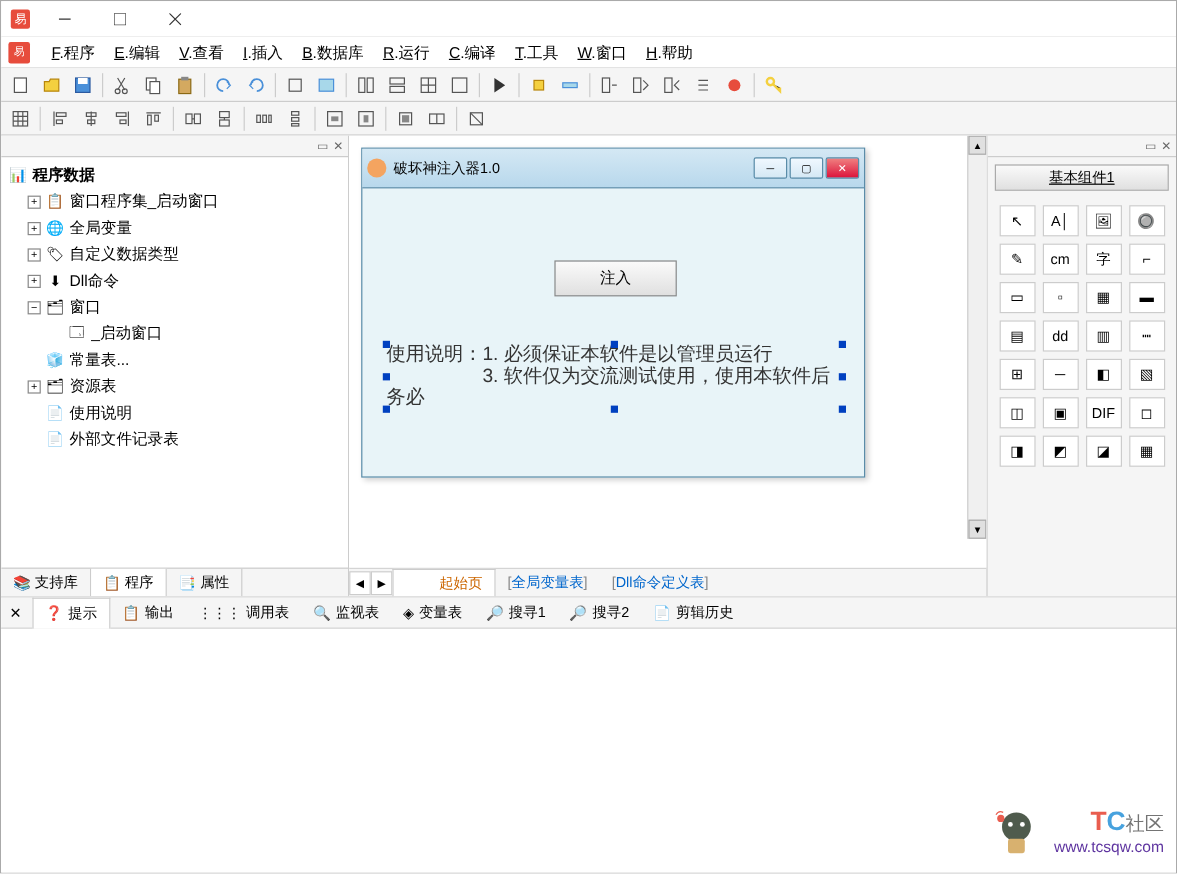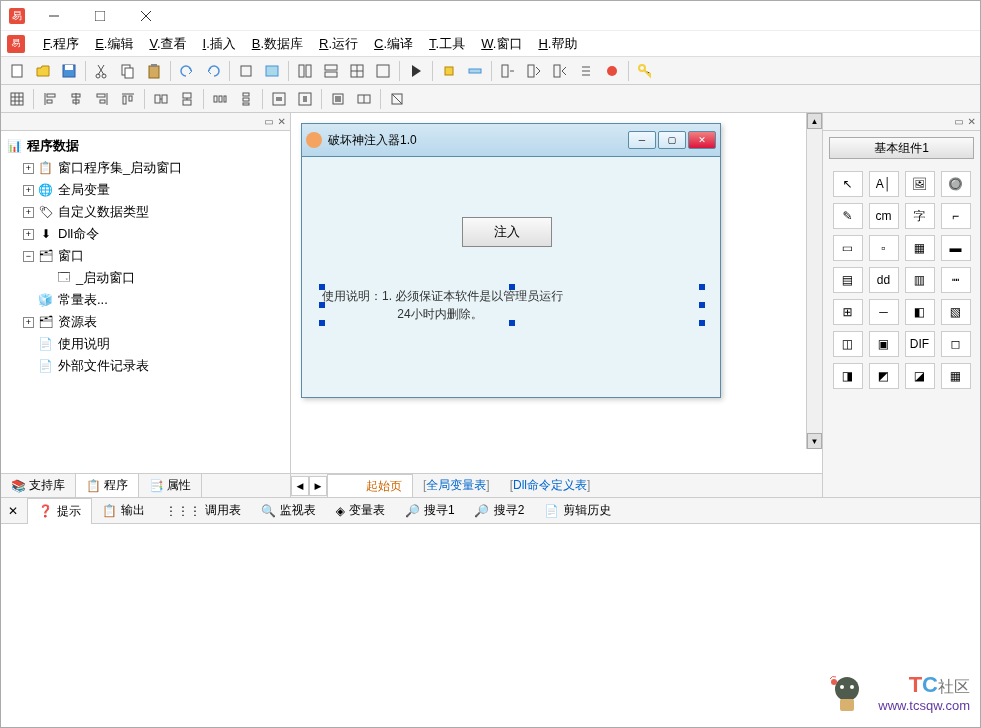--- a/index.html
+++ b/index.html
@@ -35,32 +35,32 @@
 .scrollbar-v .arrow { height: 16px; background: #e0e0e0; border: 1px solid #aaa; display: flex; align-items: center; justify-content: center; font-size: 8px; }
 .scrollbar-v .arrow.down { position: absolute; bottom: 0; left: 0; right: 0; }
 .form-window { width: 420px; background: #e8f4f8; border: 1px solid #5a8ca8; box-shadow: 2px 2px 5px rgba(0,0,0,0.2); }
 .form-titlebar { height: 28px; background: linear-gradient(#d4e8f4, #b8d8ec); display: flex; align-items: center; padding: 16px 4px; border-bottom: 1px solid #5a8ca8; }
 .form-title-icon { width: 16px; height: 16px; background: #f4a460; border-radius: 50%; margin-right: 6px; }
 .form-title { flex: 1; font-size: 12px; }
 .form-ctrl { display: flex; gap: 2px; }
 .form-ctrl-btn { width: 28px; height: 18px; border: 1px solid #5a8ca8; background: linear-gradient(#f0f8ff, #d4e8f4); border-radius: 2px; display: flex; align-items: center; justify-content: center; font-size: 9px; cursor: pointer; }
 .form-ctrl-btn.close { background: linear-gradient(#f08080, #dc143c); color: #fff; }
 .form-body { height: 240px; position: relative; background-image: radial-gradient(circle, #888 0.5px, transparent 0.5px); background-size: 10px 10px; background-position: 3px 3px; }
-.form-button { position: absolute; left: 160px; top: 60px; width: 90px; height: 30px; background: linear-gradient(#fafafa, #e0e0e0); border: 1px solid #888; display: flex; align-items: center; justify-content: center; font-size: 13px; }
-.form-label { position: absolute; left: 20px; top: 130px; width: 380px; font-size: 12px; line-height: 18px; color: #333; }
+.form-button { position: absolute; left: 160px; top: 60px; width: 102px; height: 30px; background: linear-gradient(#fafafa, #e0e0e0); border: 1px solid #888; display: flex; align-items: center; justify-content: center; font-size: 13px; }
+.form-label { position: absolute; left: 20px; top: 130px; width: 380px; font-size: 16px; line-height: 18px; color: #333; }
 .sel-handle { position: absolute; width: 6px; height: 6px; background: #0040c0; }
 .center-tabs { height: 24px; border-top: 1px solid #ccc; display: flex; background: #f5f5f5; align-items: center; }
 .nav-btns { display: flex; }
 .nav-btn { width: 18px; height: 20px; border: 1px solid #ccc; background: #fff; display: flex; align-items: center; justify-content: center; font-size: 9px; cursor: pointer; }
 .ctab { padding: 3px 10px; cursor: pointer; font-size: 12px; color: #0066cc; }
 .ctab.active { color: #cc6600; background: #fff; border: 1px solid #ccc; border-bottom: none; padding-left: 38px; }
 .ctab.bracket::before { content: "["; color: #888; }
 .ctab.bracket::after { content: "]"; color: #888; }
 .right-panel { width: 158px; background: #f5f5f5; border-left: 1px solid #ccc; display: flex; flex-direction: column; }
-.right-header { height: 22px; background: linear-gradient(#fafafa, #e0e0e0); border: 1px solid #aaa; margin: 6px; display: flex; align-items: center; justify-content: center; font-size: 12px; }
+.right-header { height: 22px; background: linear-gradient(#fafafa, #e0e0e0); border: 1px solid #aaa; margin: 6px; display: flex; align-items: center; justify-content: center; font-size: 12px; text-decoration: underline; }
 .component-grid { flex: 1; padding: 6px; display: grid; grid-template-columns: repeat(4, 30px); gap: 6px; align-content: start; justify-content: center; }
 .comp-btn { width: 30px; height: 26px; background: #fff; border: 1px solid #ccc; display: flex; align-items: center; justify-content: center; cursor: pointer; font-size: 12px; }
 .bottom-panel { height: 230px; border-top: 1px solid #ccc; display: flex; flex-direction: column; background: #fff; }
 .bottom-panel-tabs { height: 26px; background: #f5f5f5; border-bottom: 1px solid #ccc; display: flex; align-items: center; padding: 0 4px; }
 .bp-close { width: 16px; height: 16px; cursor: pointer; display: flex; align-items: center; justify-content: center; margin-right: 6px; }
 .bptab { padding: 4px 10px; cursor: pointer; display: flex; align-items: center; gap: 4px; font-size: 12px; }
 .bptab.active { background: #fff; border: 1px solid #ccc; border-bottom: none; }
 .output-area { flex: 1; background: #fff; position: relative; }
 .watermark { position: absolute; right: 10px; bottom: 10px; display: flex; align-items: center; gap: 6px; opacity: 0.9; }
 .wm-char { width: 50px; height: 50px; position: relative; }
@@ -451,21 +451,21 @@
               <div class="form-ctrl-btn">─</div>
               <div class="form-ctrl-btn">▢</div>
               <div class="form-ctrl-btn close">✕</div>
             </div>
           </div>
           <div class="form-body">
             <div class="form-button">注入</div>
             <div class="form-label">
               <div id="form-label-lines">
                   <div>使用说明：1. 必须保证本软件是以管理员运行</div>
-                  <div>　　　　　　 24小时内删除。</div>
+                  <div>　　　　　3. 软件仅为交流测试使用，使用本软件后务必</div>
                 </div>
               <div class="sel-handle" style="left:-3px;top:-3px"></div>
               <div class="sel-handle" style="left:50%;top:-3px;margin-left:-3px"></div>
               <div class="sel-handle" style="right:-3px;top:-3px"></div>
               <div class="sel-handle" style="left:-3px;top:50%;margin-top:-3px"></div>
               <div class="sel-handle" style="right:-3px;top:50%;margin-top:-3px"></div>
               <div class="sel-handle" style="left:-3px;bottom:-3px"></div>
               <div class="sel-handle" style="left:50%;bottom:-3px;margin-left:-3px"></div>
               <div class="sel-handle" style="right:-3px;bottom:-3px"></div>
             </div>

